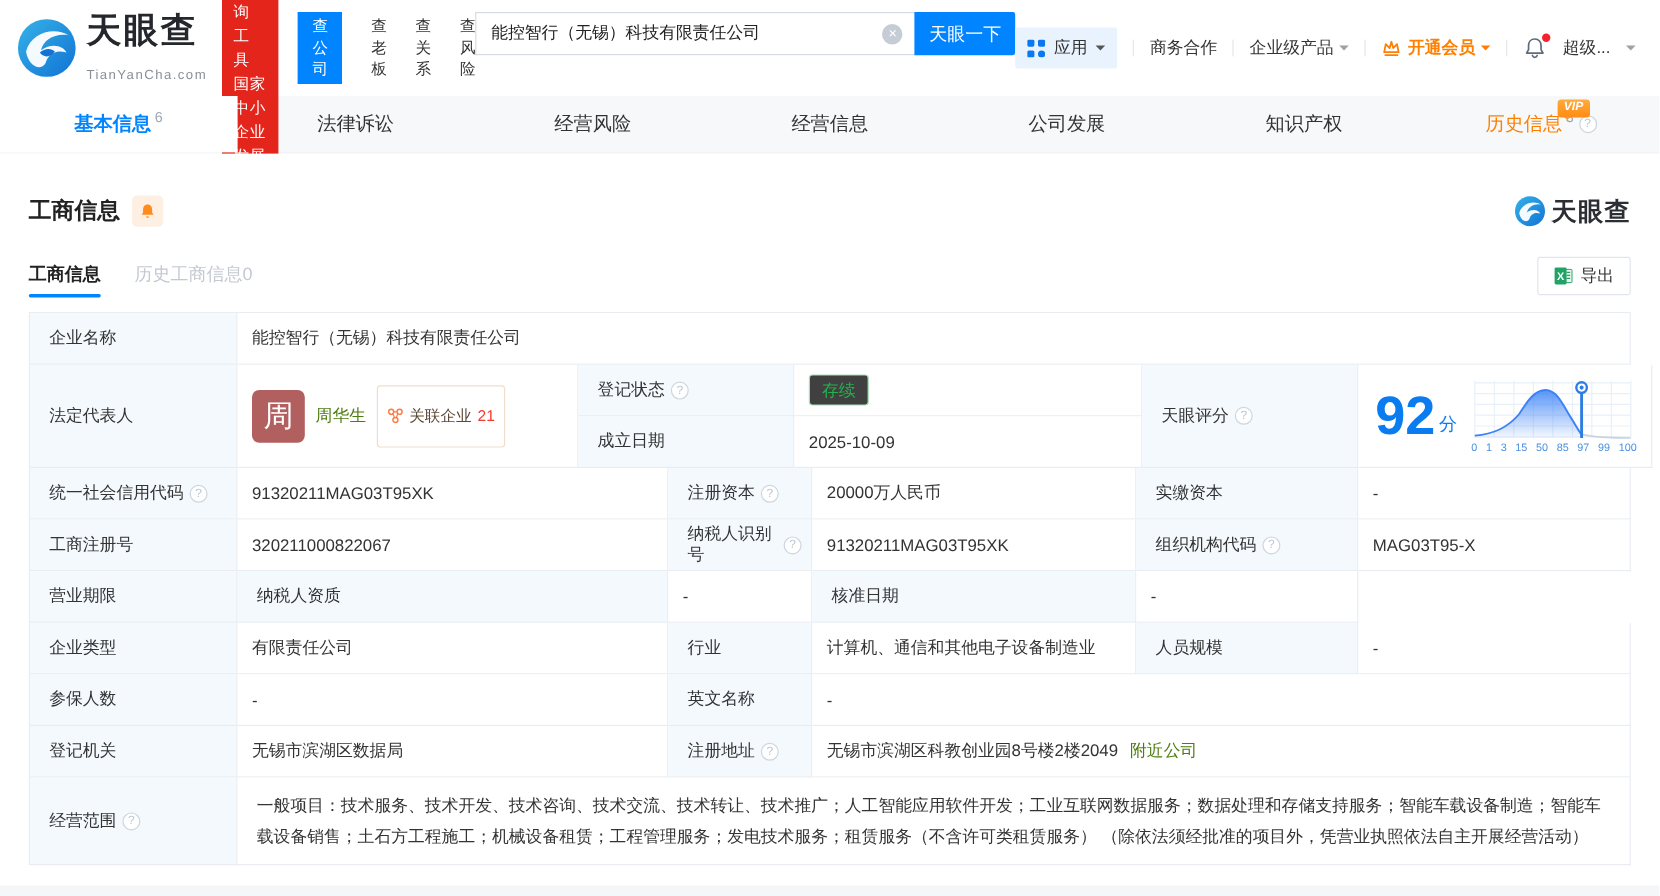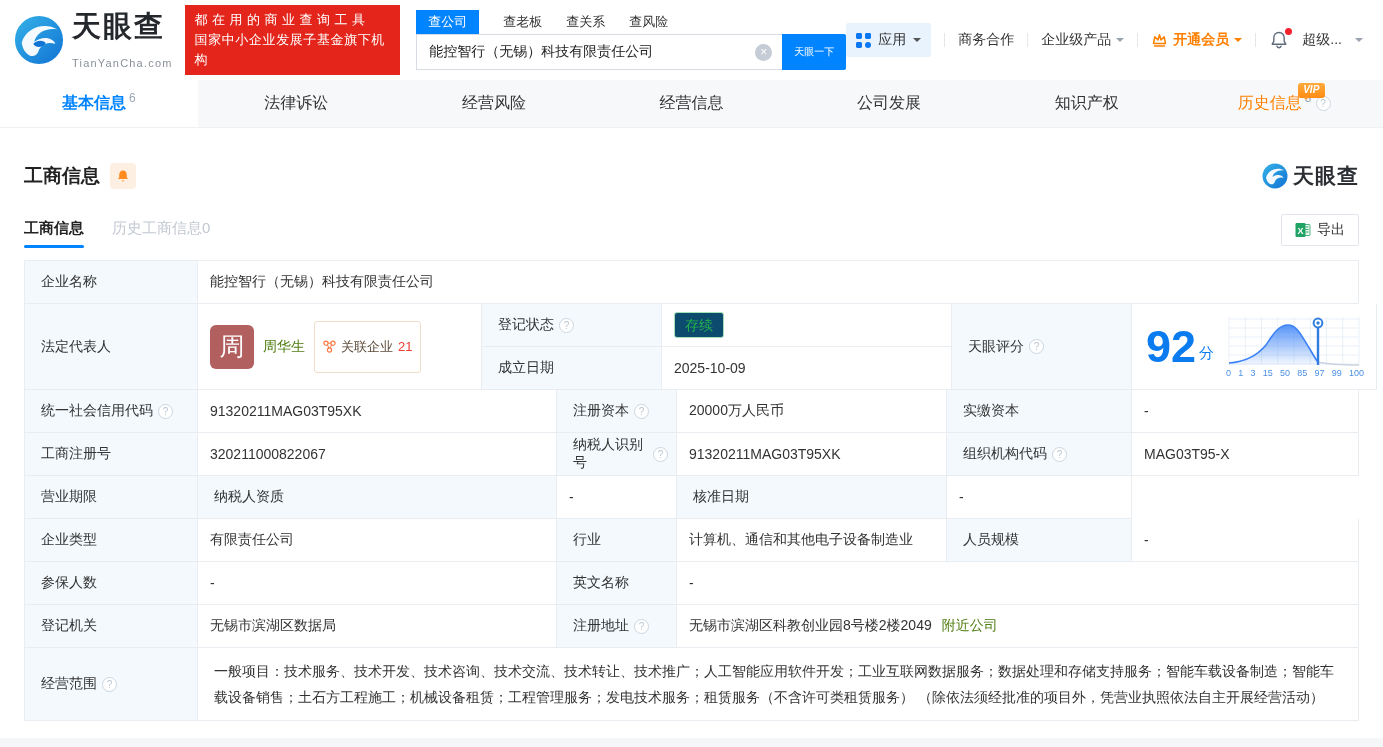--- a/index.html
+++ b/index.html
@@ -9,29 +9,29 @@
     background: #ffffff; color: #333;
   }
   
   .topbar { height: 80px; background: #fff; display: flex; align-items: center; padding: 0 14px 0 14px; }
   .logo { display: flex; align-items: center; gap: 8px; cursor: pointer; }
   .logo-text .brand { font-size: 29px; font-weight: 700; color: #24272b; letter-spacing: 2px; line-height: 30px; }
   .logo-text .domain { font-size: 11px; color: #8a9099; letter-spacing: 1.2px; margin-top: 16px; }
   .slogan { margin-left: 12px; background: #e3251b; color: #fff; padding: 5px 10px; font-size: 13px; line-height: 20px; }
   .slogan .l1 { letter-spacing: 4.5px; }
   .slogan .l2 { letter-spacing: 0.6px; }
-  .search-col { display: flex; flex-direction: column; margin-left: 16px; }
+  .search-col { display: flex; flex-direction: row; margin-left: 16px; }
   .search-tabs { display: flex; align-items: flex-end; gap: 24px; font-size: 13px; }
   .stab { color: #333; padding: 3px 0; cursor: pointer; }
   .stab.active { background: #0084ff; color: #fff; padding: 3px 12px; }
   .search-wrap { display: flex; height: 36px; }
   .input-area { display: flex; align-items: center; border: 1px solid #d6dbe4; border-right: none; width: 366px; background: #fff; }
   .input-area input { border: none; outline: none; flex: 1; font-size: 14px; padding: 0 8px 0 12px; color: #222; font-family: inherit; background: transparent; }
   .clear { width: 17px; height: 17px; border-radius: 50%; background: #c6ccd5; color: #fff; font-size: 12px; line-height: 16px; text-align: center; margin-right: 10px; cursor: pointer; flex: none; }
-  .search-btn { width: 64px; background: #0084ff; color: #fff; border: none; font-size: 10px; border-radius: 0 2px 2px 0; cursor: pointer; font-family: inherit; }
+  .search-btn { width: 84px; background: #0084ff; color: #fff; border: none; font-size: 15px; border-radius: 0 2px 2px 0; cursor: pointer; font-family: inherit; }
   .hmenu { display: flex; align-items: center; gap: 13px; margin-left: auto; font-size: 14px; color: #333; white-space: nowrap; }
   .hdivider { width: 1px; height: 14px; background: #e4e7ec; }
   .apps { display: flex; align-items: center; gap: 7px; background: #e9f3fe; border-radius: 2px; padding: 8px 10px; cursor: pointer; }
   .caret { width: 0; height: 0; border: 4px solid transparent; border-top-color: #555; margin-top: 4px; }
   .caret.gray { border-top-color: #9aa2ad; }
   .caret.orange { border-top-color: #ff8000; }
   .menu-item { cursor: pointer; display: flex; align-items: center; gap: 5px; }
   .vip-link { color: #ff8000; font-weight: 700; }
   .bell-wrap { position: relative; cursor: pointer; display: flex; }
   .red-dot { position: absolute; top: -2px; right: -3px; width: 7px; height: 7px; border-radius: 50%; background: #f5222d; }
@@ -67,21 +67,21 @@
   .r2 { grid-template-columns: 173px 284px 470px 180px 1fr; }
   .rn { grid-template-columns: 173px 359px 120px 270px 185px 1fr; }
   .r78 { grid-template-columns: 173px 359px 120px 1fr; }
   .r9 { grid-template-columns: 173px 1fr; }
   .subgrid { display: grid; grid-template-columns: 180px 1fr; grid-auto-rows: 43px; }
   .legalrep { gap: 9px; }
   .avatar { width: 44px; height: 44px; border-radius: 6px; background: #b25f5f; color: #fff; font-size: 25px; display: flex; align-items: center; justify-content: center; cursor: pointer; flex: none; }
   .link { color: #4d7c0f; text-decoration: none; cursor: pointer; }
   .related-badge { display: inline-flex; align-items: center; gap: 5px; border: 1px solid #f0ddcb; border-radius: 3px; padding: 16px 8px; font-size: 13px; color: #5c4a38; cursor: pointer; background: #fff; }
   .rel-count { color: #f23b2f; }
-  .status-badge { display: inline-block; padding: 2px 10px; border: 1px solid #a6e0b8; background: #0c4a6e; color: #23b14d; border-radius: 3px; font-size: 14px; line-height: 20px; }
+  .status-badge { display: inline-block; padding: 2px 10px; border: 1px solid #a6e0b8; background: #404040; color: #23b14d; border-radius: 3px; font-size: 14px; line-height: 20px; }
   .score-cell { padding-left: 14px; }
   .score-num { font-size: 45px; font-weight: 700; color: #0a7cf0; line-height: 1; }
   .score-unit { font-size: 15px; color: #0a7cf0; margin: 14px 0 0 3px; }
   .score-chart { margin-left: 12px; width: 138px; }
   .ticks { display: flex; justify-content: space-between; font-size: 9px; color: #4a90e2; margin-top: 1px; line-height: 10px; }
   .scope-val { line-height: 26px; padding: 10px 16px; }
   .addr-link { margin-left: 10px; }
   .page-bottom { position: absolute; left: 0; bottom: 0; width: 1383px; height: 9px; background: #f5f6f7; }
   svg { flex: none; display: block; }
 </style>

